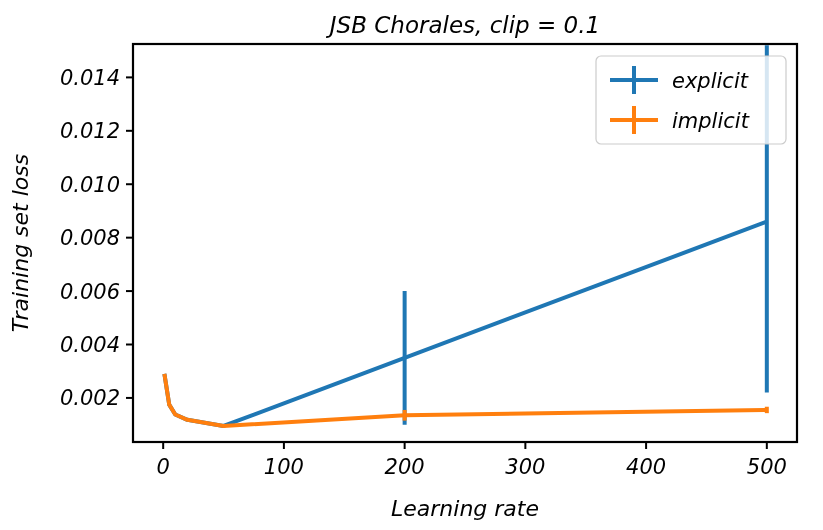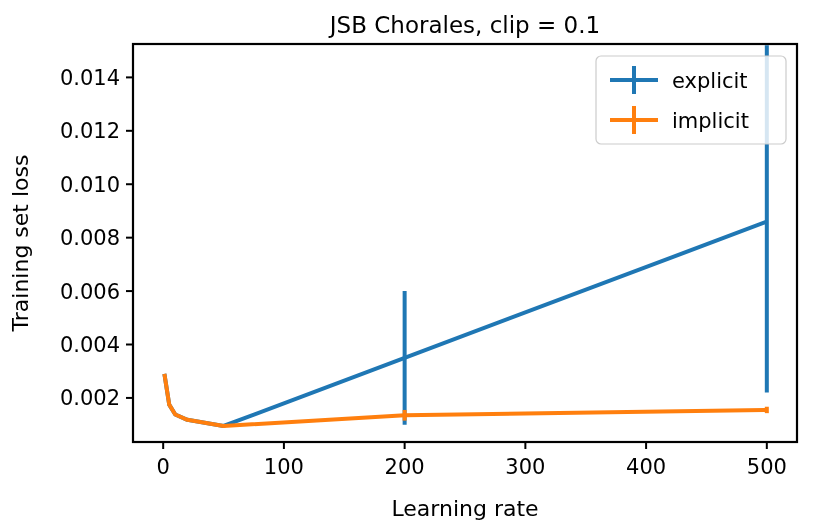--- a/index.html
+++ b/index.html
@@ -12,20 +12,21 @@
     height: 530px;
     font-family: "DejaVu Sans", sans-serif;
     color: #000000;
     overflow: hidden;
   }
   #figure {
     position: relative;
     width: 682px;
     height: 530px;
     background: #c4b5fd;
+    font-style: italic;
   }
   svg#chart {
     display: block;
     width: 823px;
     height: 530px;
   }
   .tick-label {
     font-family: "DejaVu Sans", sans-serif;
     font-size: 21px;
     fill: #000000;

